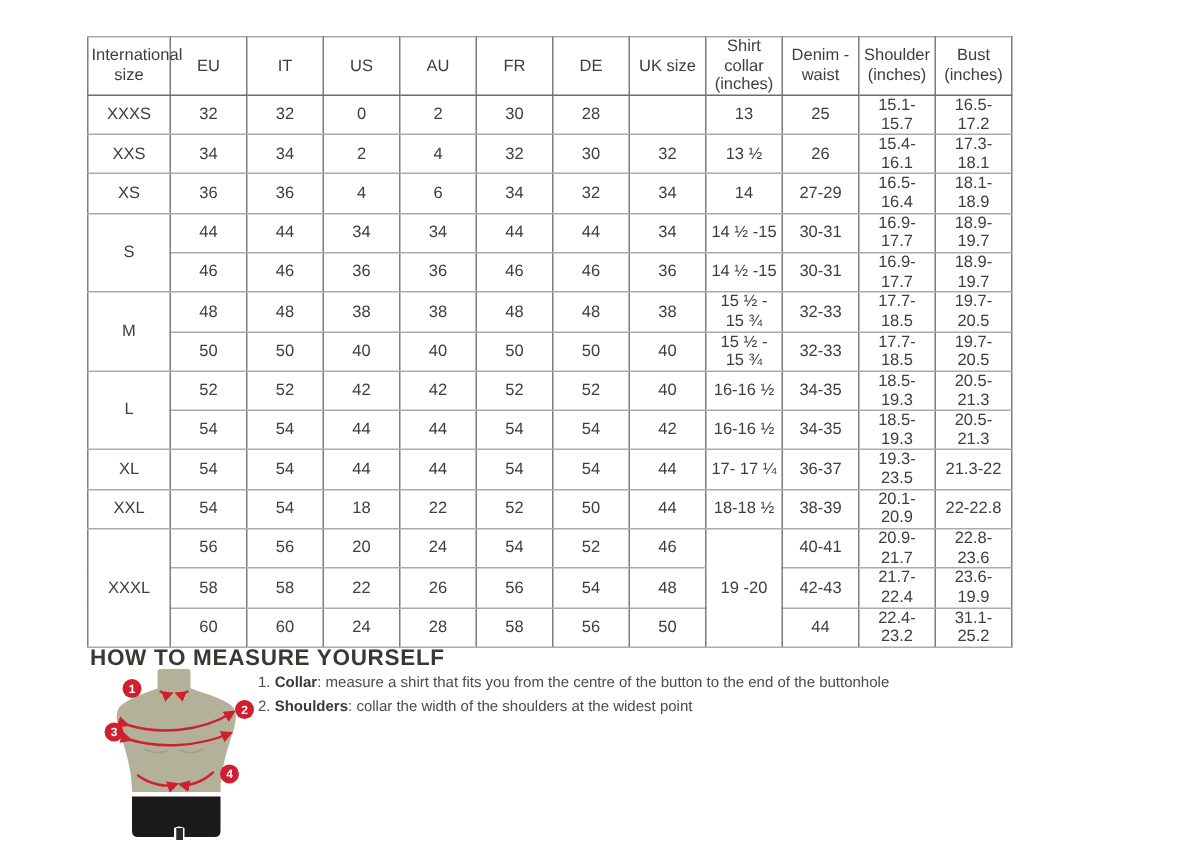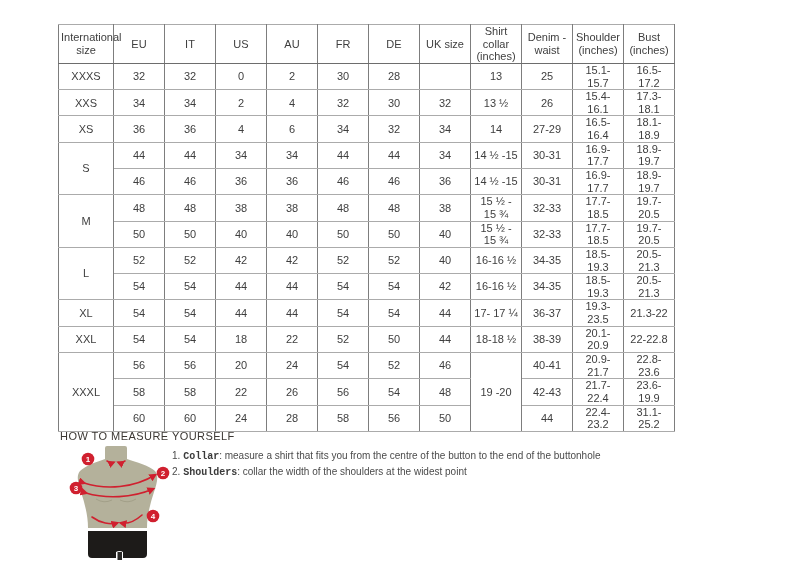--- a/index.html
+++ b/index.html
@@ -19,28 +19,28 @@
     text-align:center; vertical-align:middle;
     font-size:11px; font-weight:400; color:#3e3e3e;
     padding:0 2px; line-height:1.15; background:#fff;
   }
   .size-table thead th { height:30px; border-bottom:1.5px solid #6d6d6d; }
   .size-table tbody td { height:24px; }
   .size-table tbody tr.gs td { border-top:1.5px solid #6d6d6d; }
   
   .measure-heading {
     position:absolute; left:60px; top:430px;
-    font-size:11px; font-weight:normal; letter-spacing:.45px; color:#3b3733;text-align:center;
+    font-size:15px; font-weight:bold; letter-spacing:.45px; color:#3b3733;text-align:center;
   }
   .instructions { position:absolute; left:172px; top:448px; }
   .instr {
     height:15.5px; line-height:15.5px; font-size:10px; color:#4b4b4b;
     white-space:nowrap;
   }
-  .instr b { color:#3a3a3a;font-family:Liberation Mono, monospace; }
+  .instr b { color:#3a3a3a; }
   .figure-svg { position:absolute; left:66px; top:446px; }
   .badge-num {
     font-family:"Liberation Sans", sans-serif; font-size:8px; font-weight:bold;
     fill:#ffffff;
   }
 </style>
 </head>
 <body>
 
 <table class="size-table">

